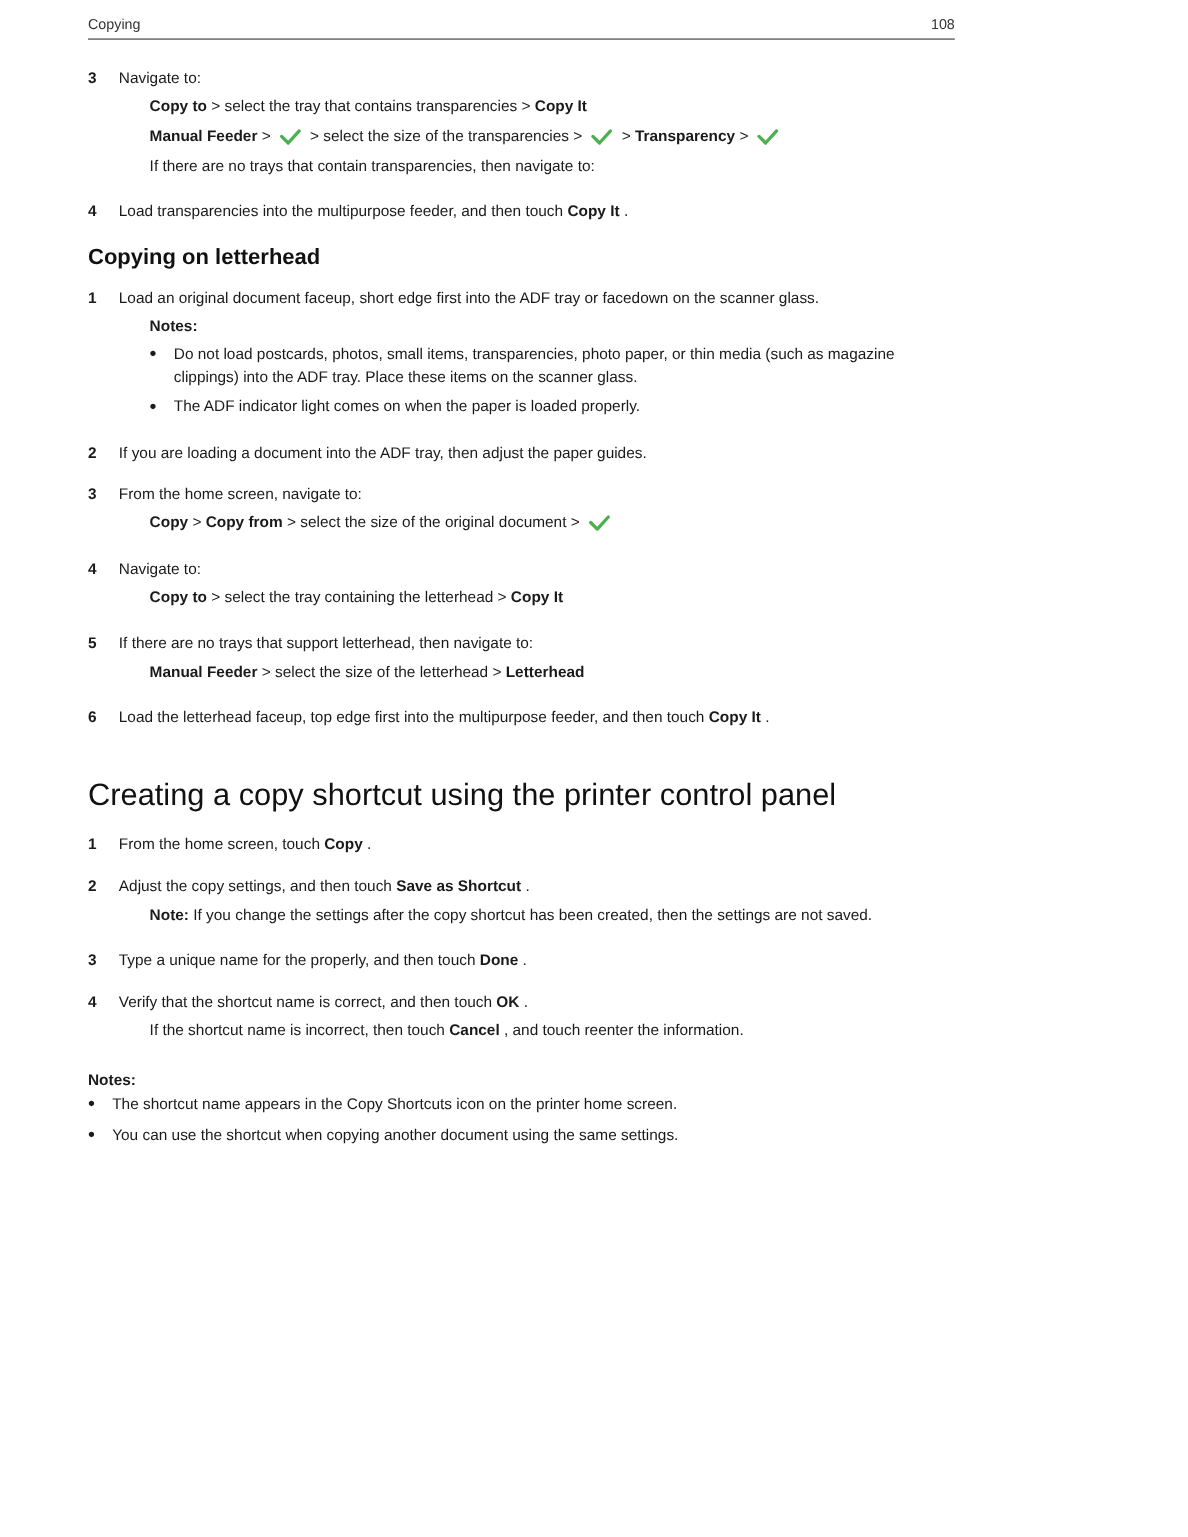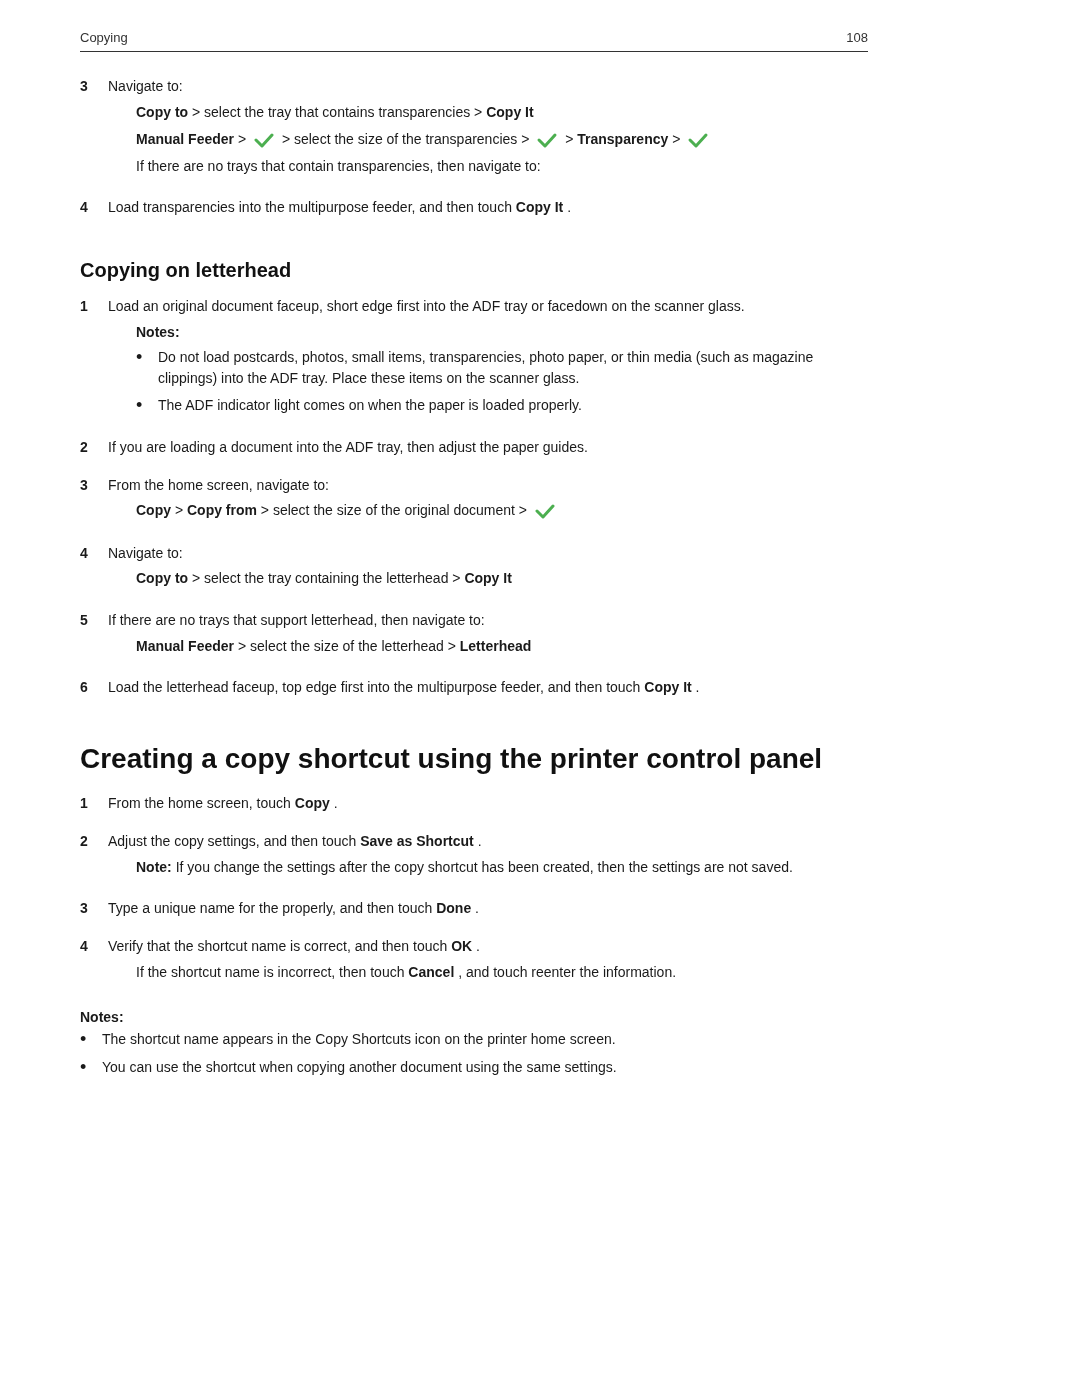--- a/index.html
+++ b/index.html
@@ -8,21 +8,21 @@
       font-size: 14px;
       color: #1a1a1a;
       background: #fff;
       width: 1080px;
       min-height: 1397px;
       padding: 0;
     }
     .page {
       width: 948px;
       min-height: 1397px;
-      padding: 30px 80px 60px 80px;
+      padding: 14px 80px 60px 80px;
       position: relative;
     }
     .header-bar {
       display: flex;
       justify-content: space-between;
       align-items: center;
       border-bottom: 1px solid #333;
       padding-bottom: 6px;
       margin-bottom: 24px;
     }
@@ -30,27 +30,27 @@
       font-size: 13px;
       color: #333;
     }
     .header-page {
       font-size: 13px;
       color: #333;
     }
     .section-title {
       font-size: 20px;
       font-weight: bold;
-      margin-top: 36px;
+      margin-top: 16px;
       margin-bottom: 14px;
       color: #111;
     }
     .main-title {
       font-size: 28px;
-      font-weight: bold;
+      font-weight: normal;
       margin-top: 40px;
       margin-bottom: 18px;
       color: #111;
     }
     .step-list {
       list-style: none;
       padding: 0;
       margin: 0;
     }
     .step-item {

